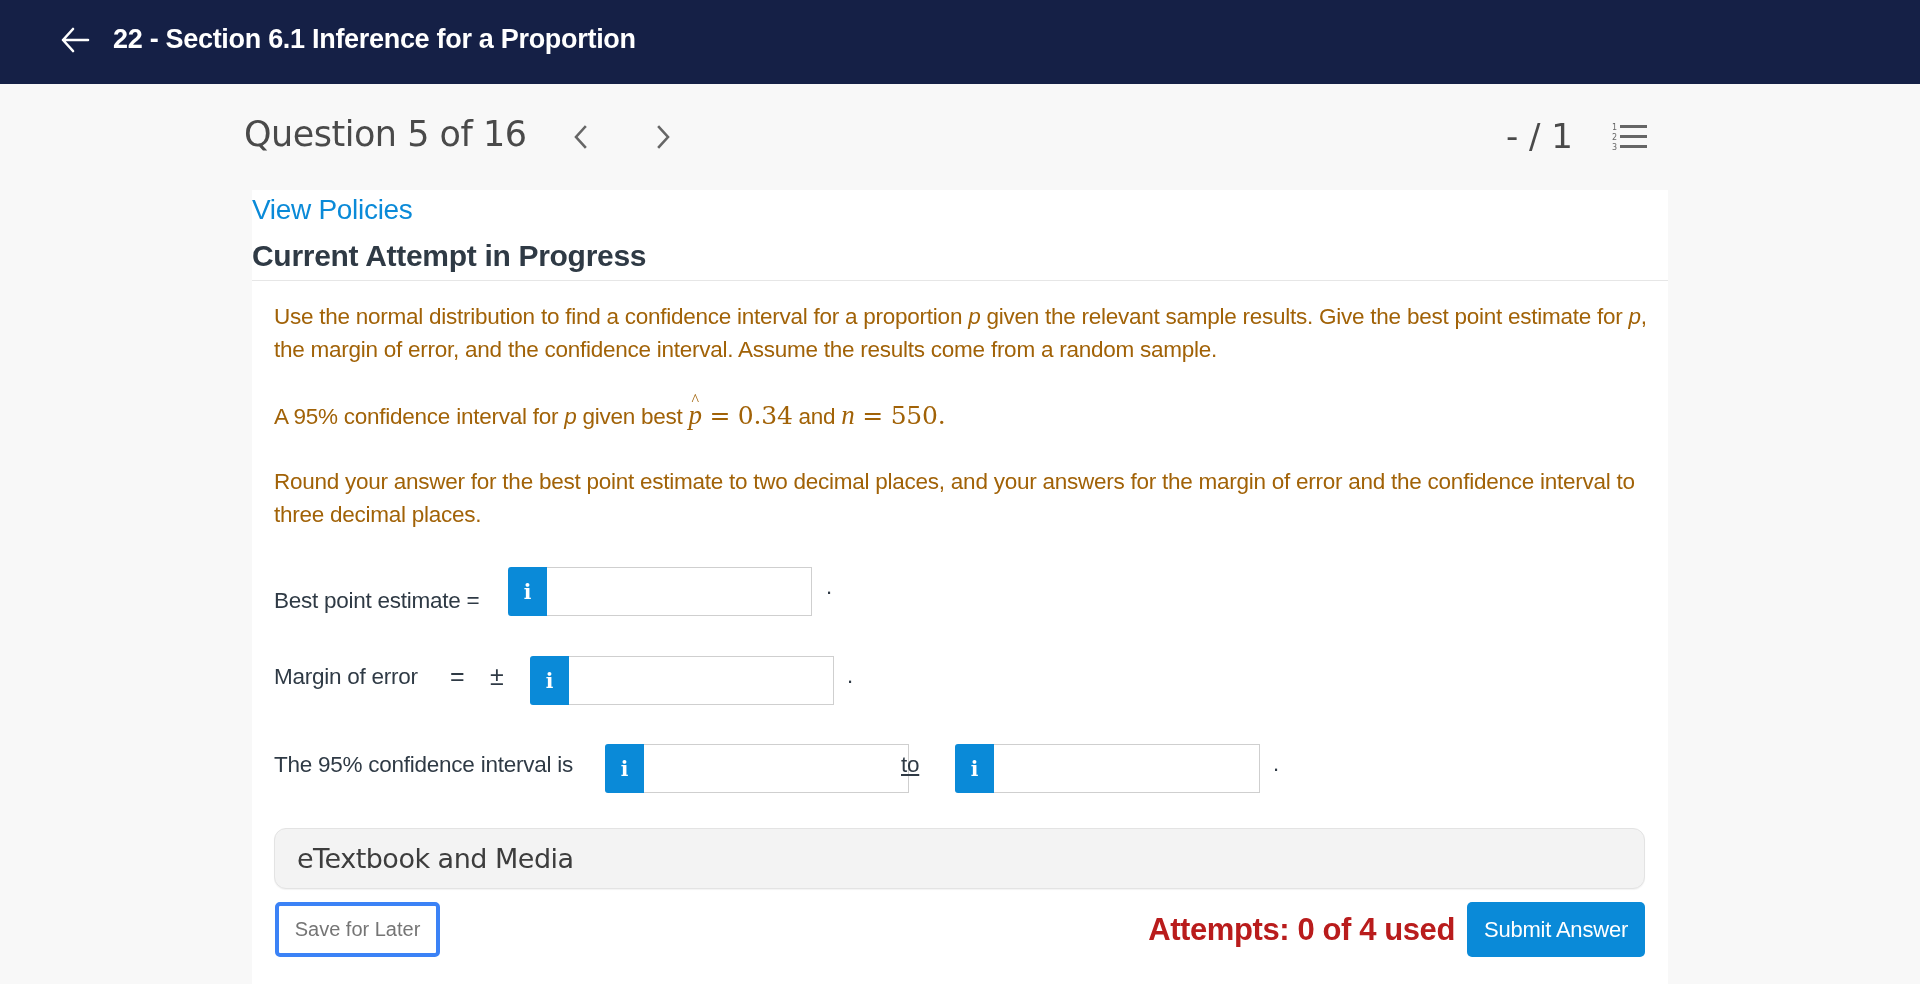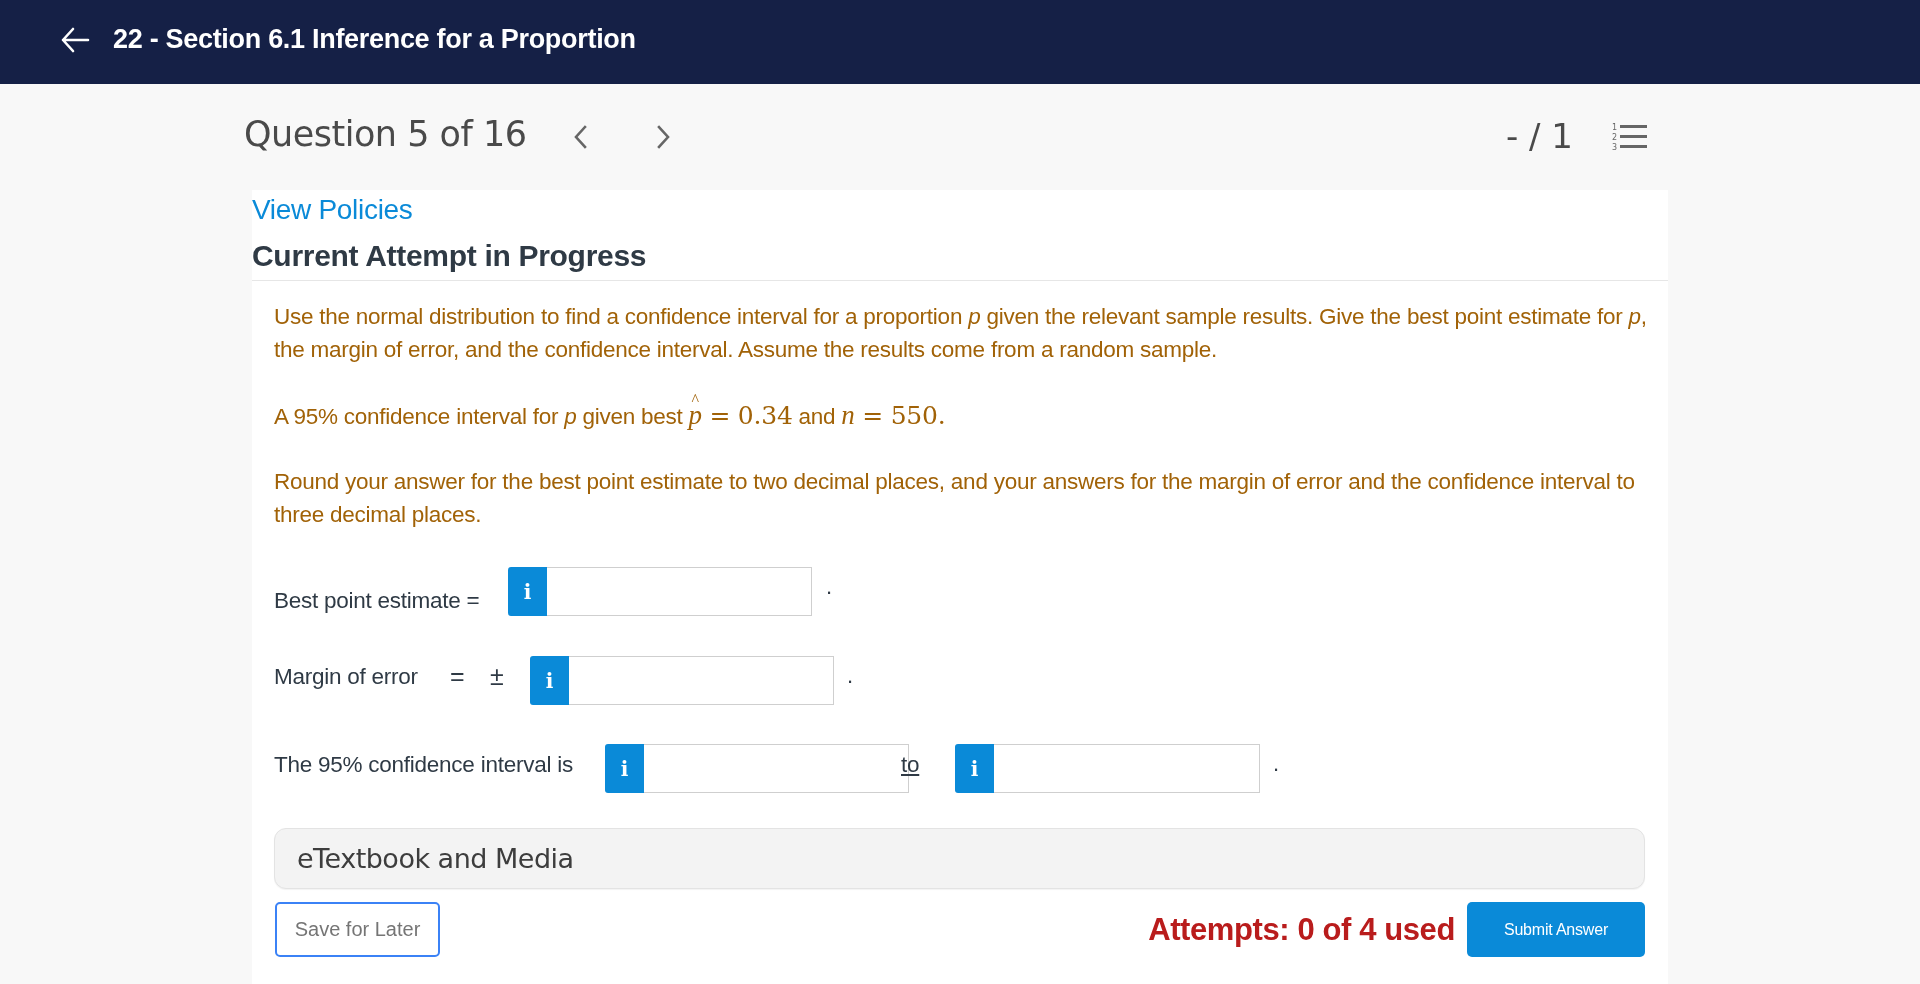--- a/index.html
+++ b/index.html
@@ -28,23 +28,23 @@
 
   .row-label { position: absolute; font-size: 22.5px; color: #2f3a45; letter-spacing: -0.25px; }
   .info-btn { position: absolute; width: 39px; height: 49px; background: #0a8ad8; border-radius: 3px 0 0 3px; display: flex; align-items: center; justify-content: center; cursor: pointer; }
   .info-btn span { color: #ffffff; font-family: "DejaVu Serif", serif; font-weight: bold; font-size: 20px; }
   .answer-input { position: absolute; height: 49px; border: 1px solid #cfcfcf; border-left: none; background: #ffffff; font-size: 20px; padding: 0 10px; outline: none; color: #2f3a45; font-family: "Liberation Sans", sans-serif; }
   .dot { position: absolute; font-size: 22px; color: #2f3a45; }
 
   .etext-bar { position: absolute; left: 22px; top: 638px; width: 1371px; height: 61px; background: #f3f3f3; border: 1px solid #e3e3e3; border-radius: 12px; cursor: pointer; box-shadow: 0 1px 1px rgba(0,0,0,0.05); }
   .etext-bar span { position: absolute; left: 22px; top: 14px; font-size: 27px; color: #3d3d3d; font-family: "DejaVu Sans", sans-serif; letter-spacing: -0.5px; }
 
-  .save-btn { position: absolute; left: 23px; top: 712px; width: 165px; height: 55px; background: #ffffff; border: 2px solid #3b82f6; border-radius: 5px; font-size: 20px; color: #757575; cursor: pointer; font-family: "Liberation Sans", sans-serif; }
+  .save-btn { position: absolute; left: 23px; top: 712px; width: 165px; height: 55px; background: #ffffff; border: 4px solid #3b82f6; border-radius: 5px; font-size: 20px; color: #757575; cursor: pointer; font-family: "Liberation Sans", sans-serif; }
   .attempts { position: absolute; right: 213px; top: 722px; font-size: 31px; font-weight: bold; color: #b91c1c; letter-spacing: -0.4px; }
-  .submit-btn { position: absolute; left: 1215px; top: 712px; width: 178px; height: 55px; background: #0a8ad8; border: none; border-radius: 5px; color: #ffffff; font-size: 16px; cursor: pointer; font-family: "Liberation Sans", sans-serif; letter-spacing: -0.2px; }
+  .submit-btn { position: absolute; left: 1215px; top: 712px; width: 178px; height: 55px; background: #0a8ad8; border: none; border-radius: 5px; color: #ffffff; font-size: 22px; cursor: pointer; font-family: "Liberation Sans", sans-serif; letter-spacing: -0.2px; }
 </style>
 </head>
 <body>
 
 <div class="topbar">
   <div class="back-btn">
     <span>
       <svg width="30" height="26" viewBox="0 0 30 26">
           <path d="M13 2 L3 13 L13 24 M3 13 L28 13" stroke="#ffffff" stroke-width="2.6" fill="none" stroke-linecap="round" stroke-linejoin="round"></path>
         </svg>

